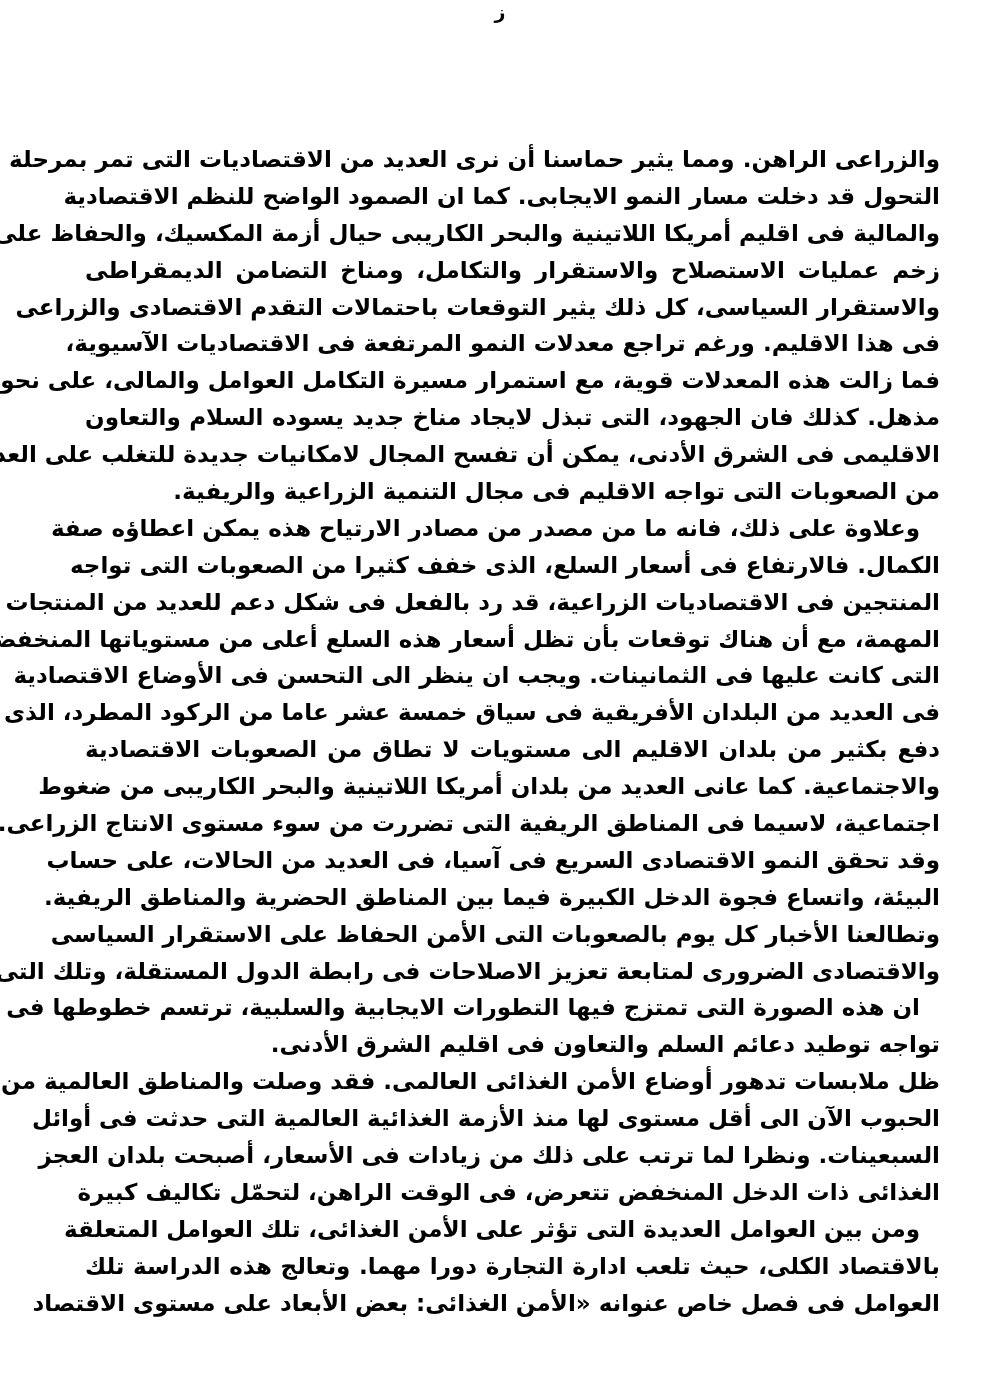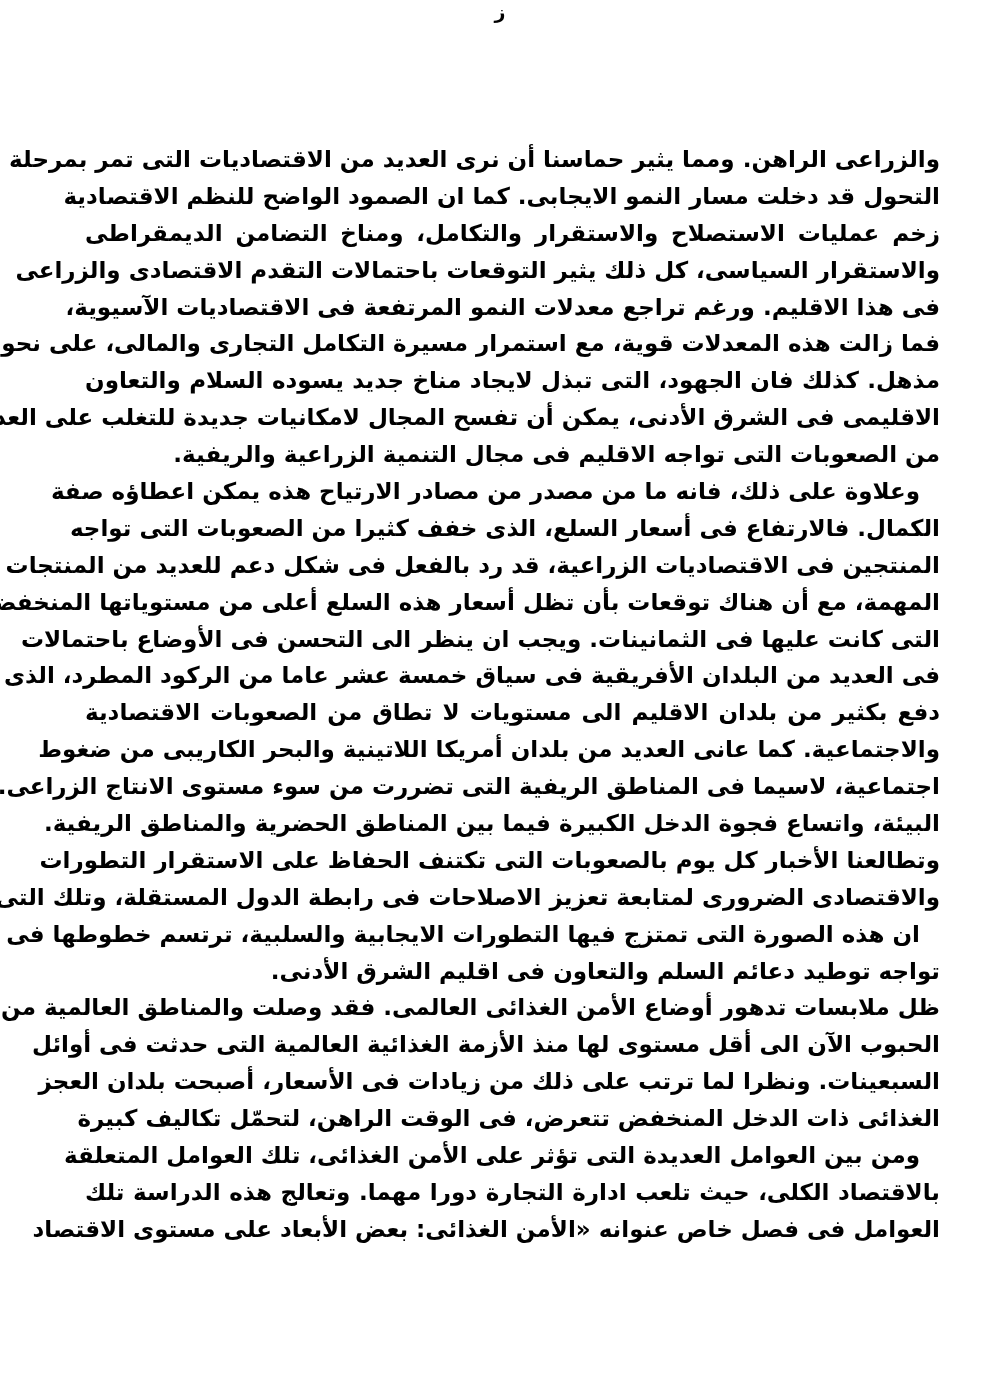--- a/index.html
+++ b/index.html
@@ -60,39 +60,41 @@
 <body>
 
 <div class="page">
 
   <div class="header-mark">ز</div>
 
   <div class="text-block">
 
     <div class="line">والزراعى الراهن. ومما يثير حماسنا أن نرى العديد من الاقتصاديات التى تمر بمرحلة</div>
     <div class="line">التحول قد دخلت مسار النمو الايجابى. كما ان الصمود الواضح للنظم الاقتصادية</div>
+    <div class="line">والمالية فى اقليم أمريكا اللاتينية والبحر الكاريبى حيال أزمة المكسيك، والحفاظ على</div>
     <div class="line">زخم عمليات الاستصلاح والاستقرار والتكامل، ومناخ التضامن الديمقراطى</div>
     <div class="line">والاستقرار السياسى، كل ذلك يثير التوقعات باحتمالات التقدم الاقتصادى والزراعى</div>
     <div class="line">فى هذا الاقليم. ورغم تراجع معدلات النمو المرتفعة فى الاقتصاديات الآسيوية،</div>
-    <div class="line">فما زالت هذه المعدلات قوية، مع استمرار مسيرة التكامل التجارى والمالى، على نحو</div>
+    <div class="line">فما زالت هذه المعدلات قوية، مع استمرار مسيرة التكامل العوامل والمالى، على نحو</div>
     <div class="line">مذهل. كذلك فان الجهود، التى تبذل لايجاد مناخ جديد يسوده السلام والتعاون</div>
     <div class="line">الاقليمى فى الشرق الأدنى، يمكن أن تفسح المجال لامكانيات جديدة للتغلب على العديد</div>
     <div class="line last">من الصعوبات التى تواجه الاقليم فى مجال التنمية الزراعية والريفية.</div>
 
     <div class="line first">وعلاوة على ذلك، فانه ما من مصدر من مصادر الارتياح هذه يمكن اعطاؤه صفة</div>
     <div class="line">الكمال. فالارتفاع فى أسعار السلع، الذى خفف كثيرا من الصعوبات التى تواجه</div>
     <div class="line">المنتجين فى الاقتصاديات الزراعية، قد رد بالفعل فى شكل دعم للعديد من المنتجات</div>
     <div class="line">المهمة، مع أن هناك توقعات بأن تظل أسعار هذه السلع أعلى من مستوياتها المنخفضة</div>
-    <div class="line">التى كانت عليها فى الثمانينات. ويجب ان ينظر الى التحسن فى الأوضاع باحتمالات</div>
+    <div class="line">التى كانت عليها فى الثمانينات. ويجب ان ينظر الى التحسن فى الأوضاع الاقتصادية</div>
     <div class="line">فى العديد من البلدان الأفريقية فى سياق خمسة عشر عاما من الركود المطرد، الذى</div>
     <div class="line">دفع بكثير من بلدان الاقليم الى مستويات لا تطاق من الصعوبات الاقتصادية</div>
     <div class="line">والاجتماعية. كما عانى العديد من بلدان أمريكا اللاتينية والبحر الكاريبى من ضغوط</div>
     <div class="line">اجتماعية، لاسيما فى المناطق الريفية التى تضررت من سوء مستوى الانتاج الزراعى.</div>
+    <div class="line">وقد تحقق النمو الاقتصادى السريع فى آسيا، فى العديد من الحالات، على حساب</div>
     <div class="line">البيئة، واتساع فجوة الدخل الكبيرة فيما بين المناطق الحضرية والمناطق الريفية.</div>
-    <div class="line">وتطالعنا الأخبار كل يوم بالصعوبات التى تكتنف الحفاظ على الاستقرار التطورات</div>
+    <div class="line">وتطالعنا الأخبار كل يوم بالصعوبات التى الأمن الحفاظ على الاستقرار السياسى</div>
     <div class="line">والاقتصادى الضرورى لمتابعة تعزيز الاصلاحات فى رابطة الدول المستقلة، وتلك التى</div>
     <div class="line first">ان هذه الصورة التى تمتزج فيها التطورات الايجابية والسلبية، ترتسم خطوطها فى</div>
 
     <div class="line last">تواجه توطيد دعائم السلم والتعاون فى اقليم الشرق الأدنى.</div>
     <div class="line">ظل ملابسات تدهور أوضاع الأمن الغذائى العالمى. فقد وصلت والمناطق العالمية من</div>
     <div class="line">الحبوب الآن الى أقل مستوى لها منذ الأزمة الغذائية العالمية التى حدثت فى أوائل</div>
     <div class="line">السبعينات. ونظرا لما ترتب على ذلك من زيادات فى الأسعار، أصبحت بلدان العجز</div>
     <div class="line">الغذائى ذات الدخل المنخفض تتعرض، فى الوقت الراهن، لتحمّل تكاليف كبيرة</div>
 
     <div class="line first">ومن بين العوامل العديدة التى تؤثر على الأمن الغذائى، تلك العوامل المتعلقة</div>

